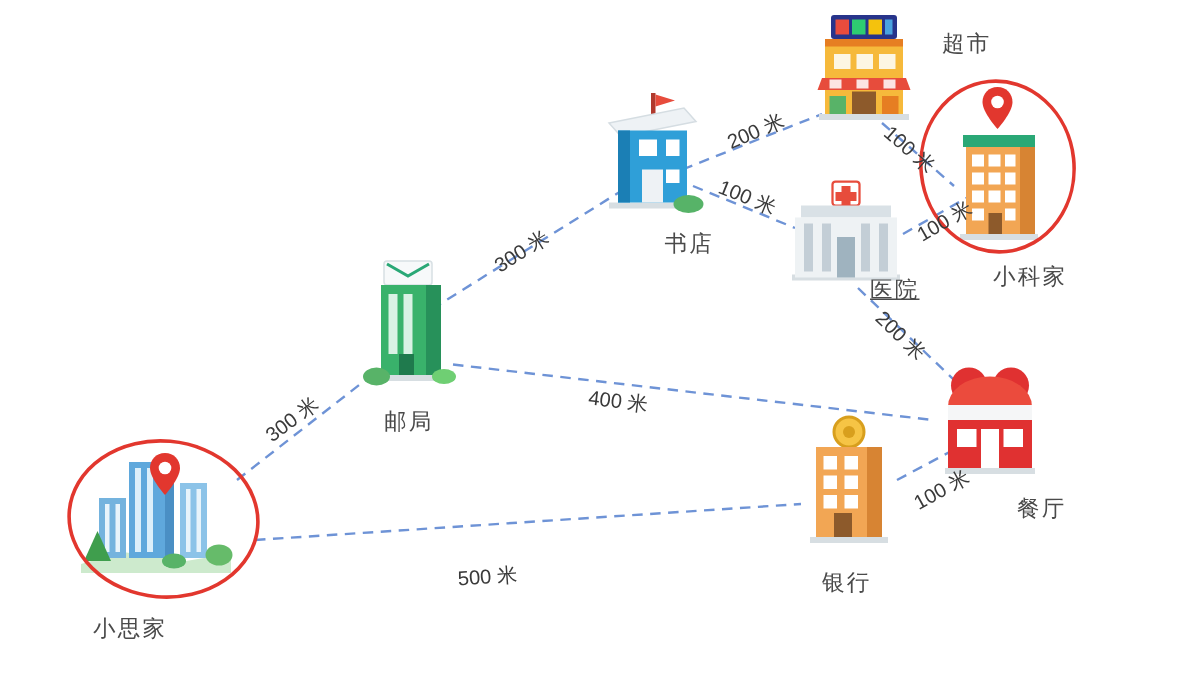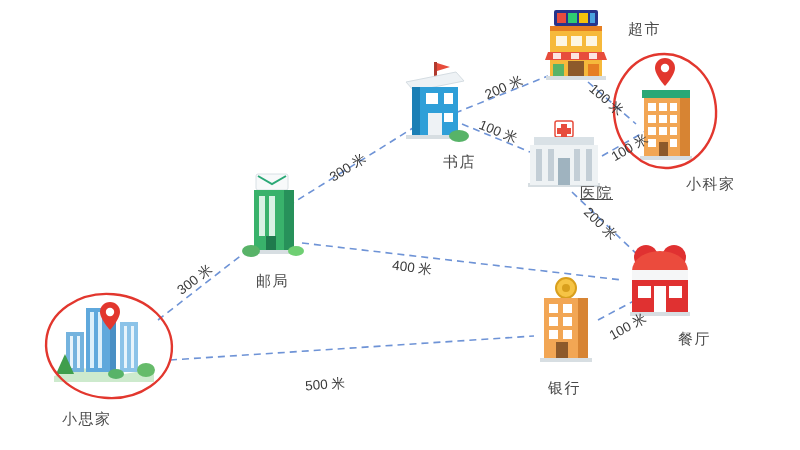--- a/index.html
+++ b/index.html
@@ -122,21 +122,21 @@
     <svg width="26" height="32" viewBox="0 0 26 32">
       <path d="M13 2 C7 2 3 6.5 3 12 c0 7 10 18 10 18 s10 -11 10 -18 C23 6.5 19 2 13 2 z" fill="#e2372e"></path>
       <circle cx="13" cy="12" r="4.2" fill="#ffffff"></circle>
     </svg>
   </span>
   <span class="overlay" style="left:610px; top:50px;">
     <svg width="110" height="122" viewBox="0 0 110 122">
       <ellipse cx="55" cy="61" rx="51" ry="57" fill="none" stroke="#e2372e" stroke-width="2.4" transform="rotate(-6 55 61)"></ellipse>
     </svg>
   </span>
-  <div class="place-label" style="left:686px; top:175px;">小科家</div>
+  <div class="place-label" style="left:662px; top:175px;">小科家</div>
 
   <div class="place" style="left:240px; top:172px;">
     <span class="icon">
       <svg width="66" height="94" viewBox="0 0 66 94">
         <rect x="6" y="78" width="54" height="4" fill="#d7dee2"></rect>
         <rect x="16" y="2" width="32" height="16" rx="2" fill="#f7f9fa" stroke="#d8e0e4" stroke-width="1"></rect>
         <path d="M18 4 l14 8 14 -8" fill="none" stroke="#2aa876" stroke-width="2"></path>
         <rect x="14" y="18" width="30" height="60" fill="#39b26b"></rect>
         <rect x="44" y="18" width="10" height="60" fill="#27915a"></rect>
         <rect x="19" y="24" width="6" height="40" fill="#d9f2e4"></rect>

